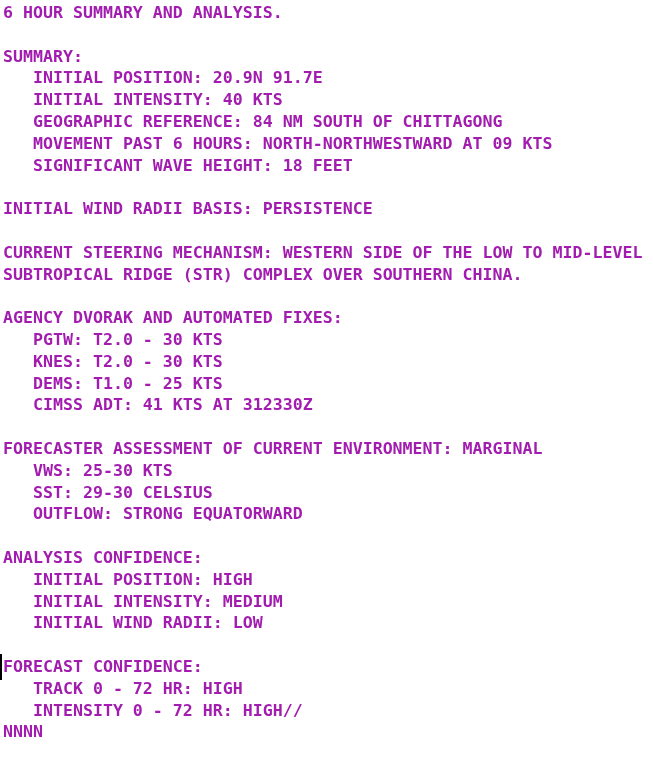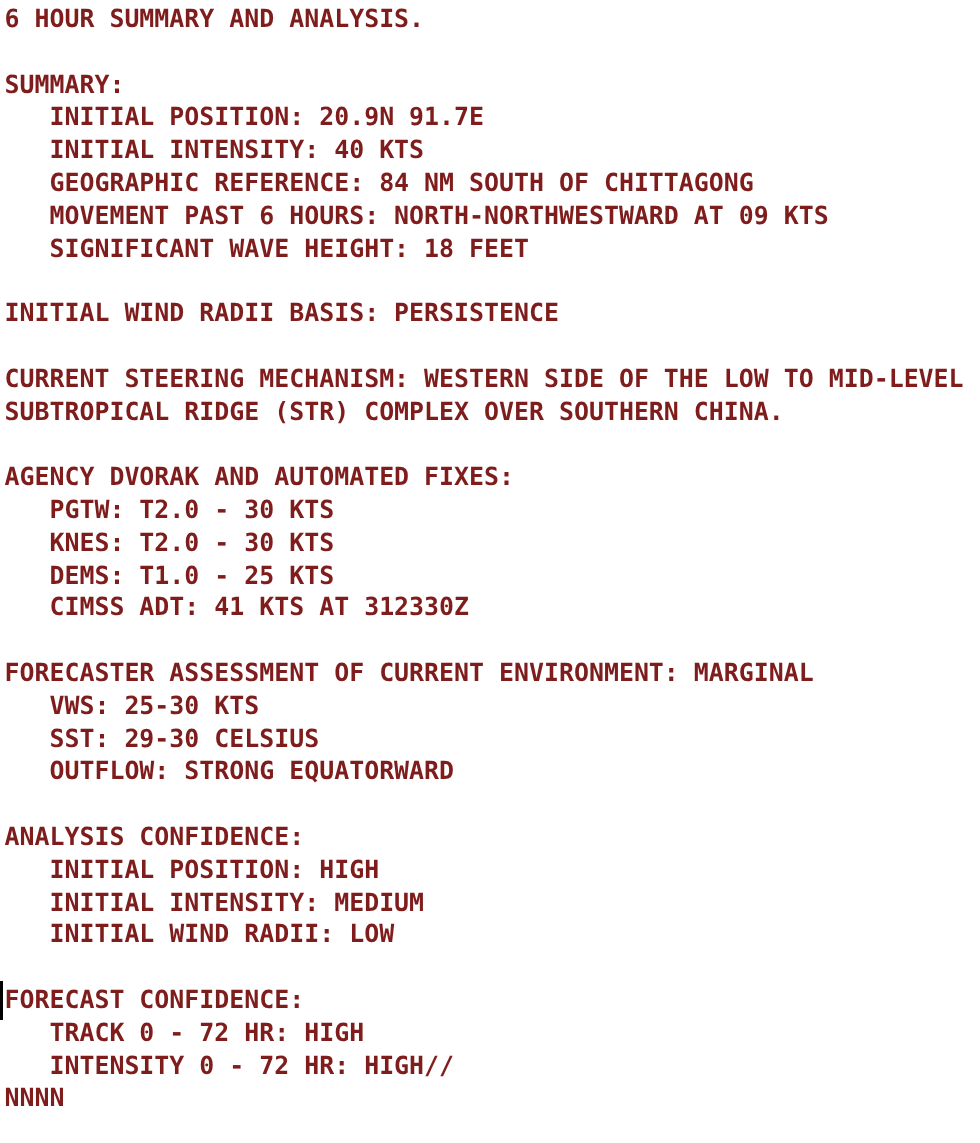--- a/index.html
+++ b/index.html
@@ -19,21 +19,21 @@
     top: 0;
     width: 653px;
     height: 762px;
     margin: 0;
     padding: 2px 0 0 3px;
     box-sizing: border-box;
     font-family: "DejaVu Sans Mono", "Liberation Mono", monospace;
     font-weight: bold;
     font-size: 16.6px;
     line-height: 21.8px;
-    color: #7f1d1d;
+    color: #a21caf;
     white-space: pre;
   }
   .line {
     min-height: 21.8px;
   }
   .caret {
     position: absolute;
     left: 0px;
     top: 654px;
     width: 2px;

